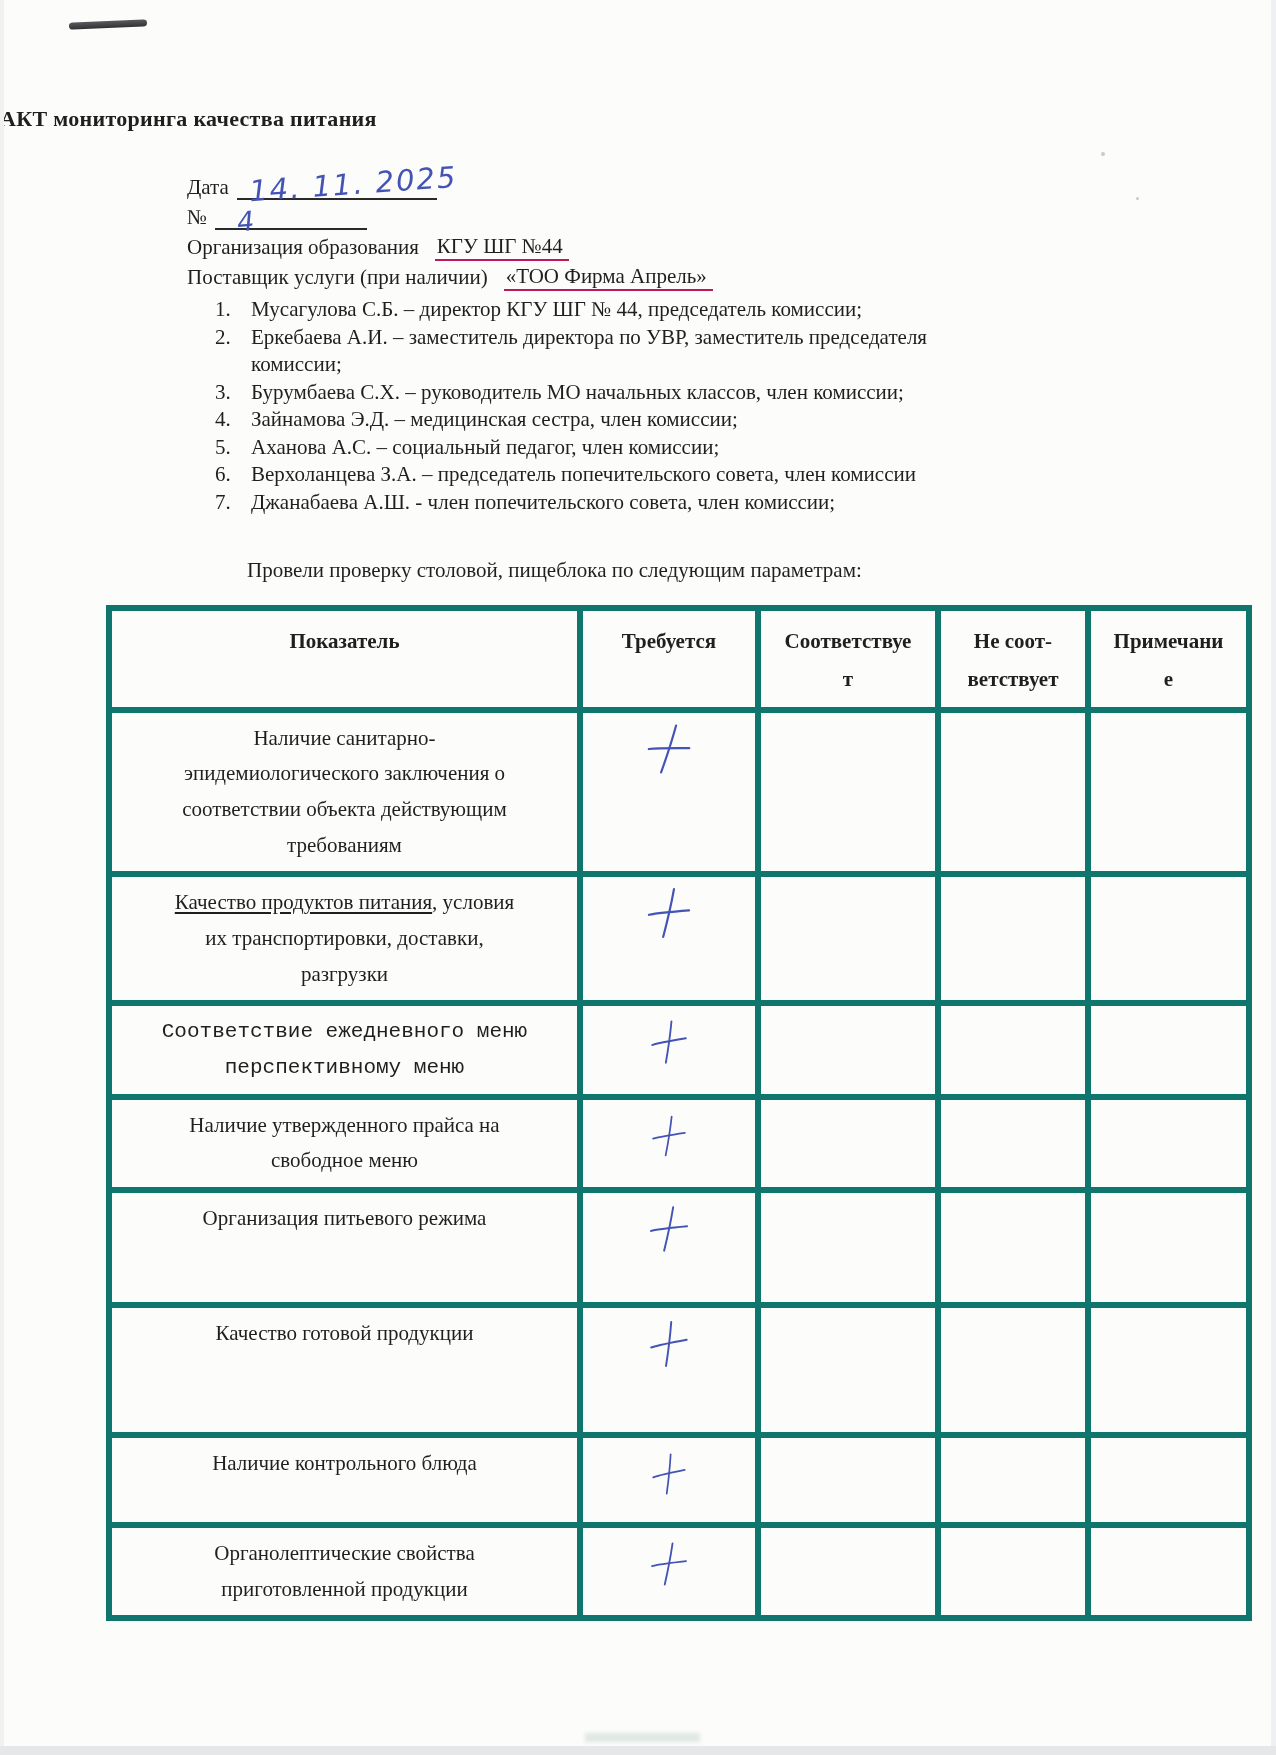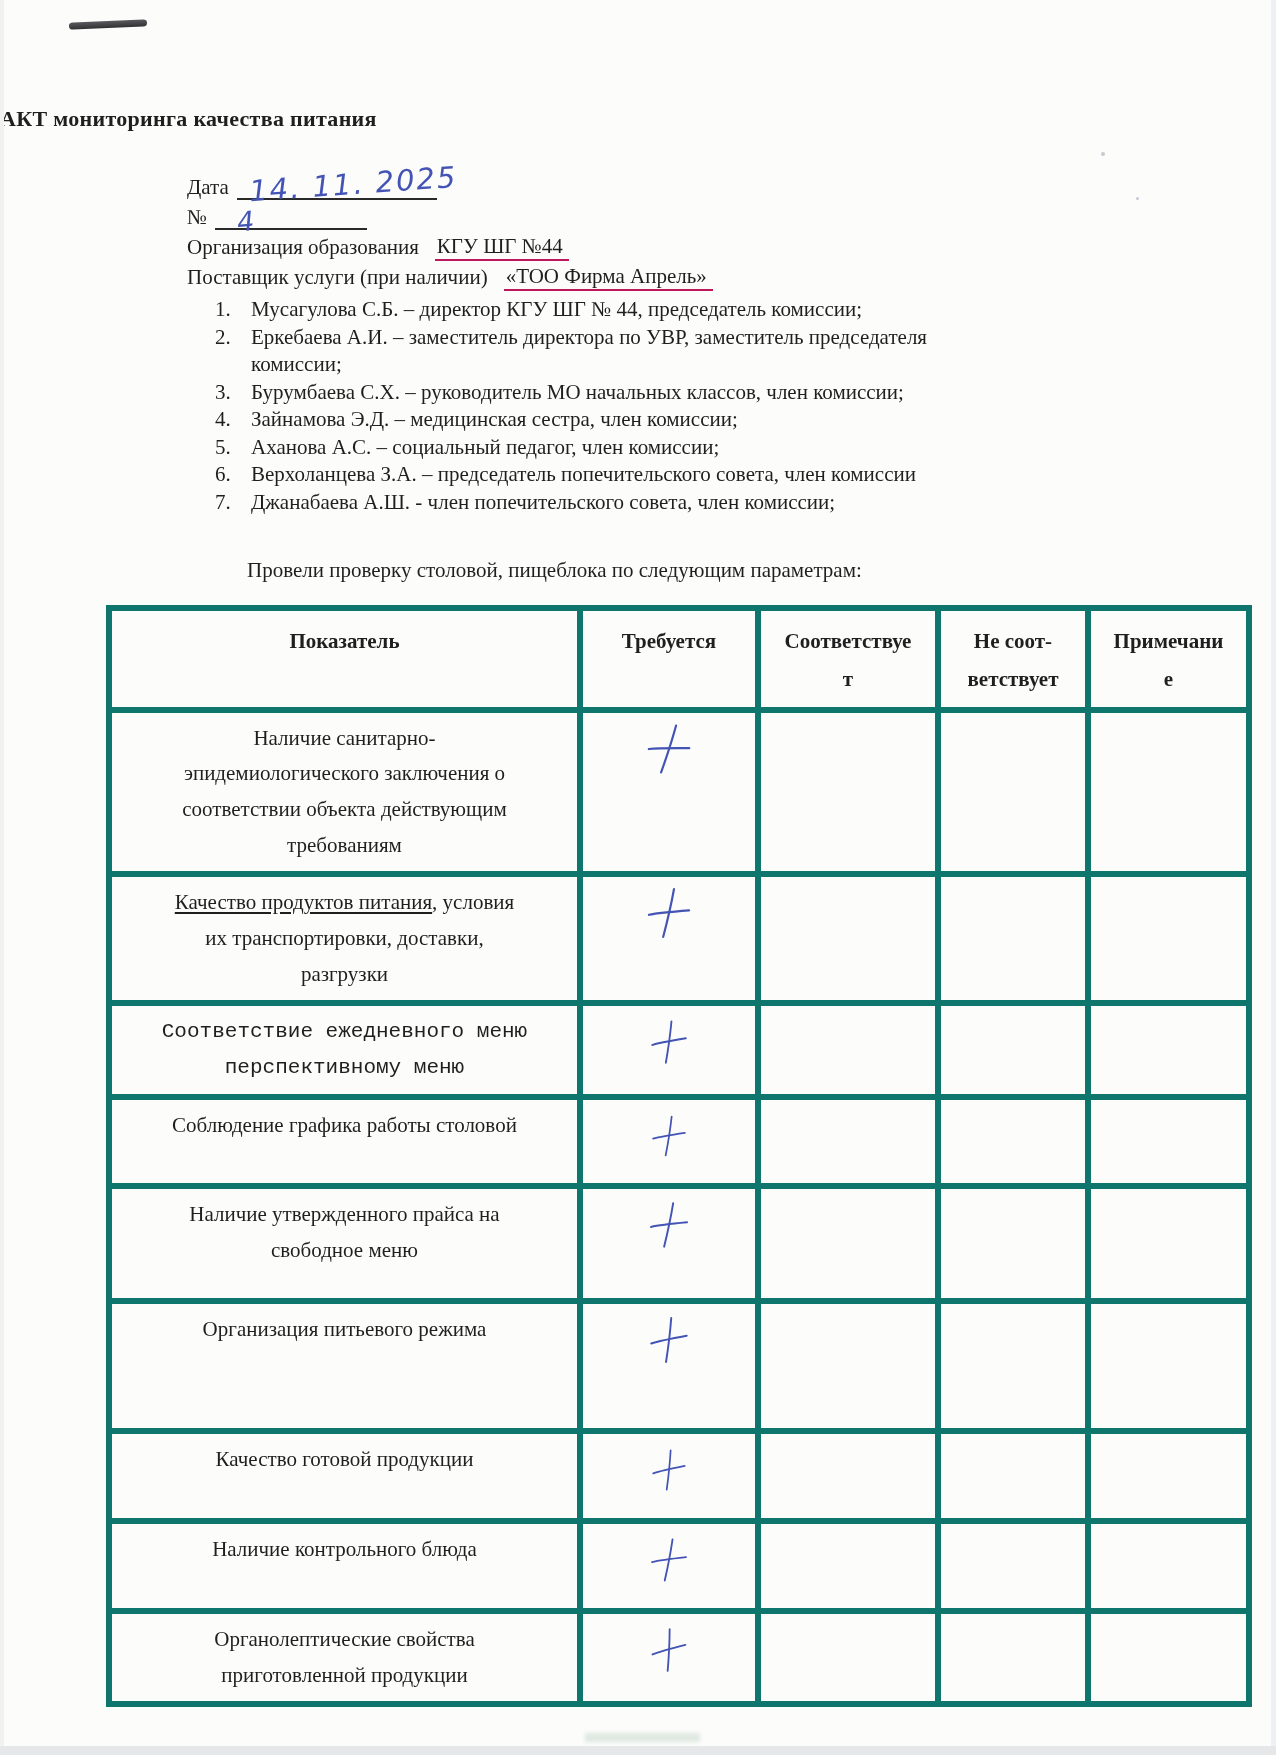--- a/index.html
+++ b/index.html
@@ -218,34 +218,20 @@
               <path d="M35 4 C33 18 29 40 24 62" stroke="#4454b5" stroke-width="2.6" fill="none" stroke-linecap="round"></path>
               <path d="M6 36 C18 33 36 31 54 29" stroke="#4454b5" stroke-width="2.6" fill="none" stroke-linecap="round"></path>
             </svg>
           </span>
         </td>
         <td></td>
         <td></td>
         <td></td>
       </tr>
         <tr>
-        <td class="c-ind"><span class="uphrase"></span><span>Соблюдение графика работы столовой</span></td>
-        <td class="c-req">
-          <span class="mark">
-            <svg viewBox="0 0 60 66" xmlns="http://www.w3.org/2000/svg">
-              <path d="M35 4 C33 18 29 40 24 62" stroke="#4454b5" stroke-width="2.6" fill="none" stroke-linecap="round"></path>
-              <path d="M6 36 C18 33 36 31 54 29" stroke="#4454b5" stroke-width="2.6" fill="none" stroke-linecap="round"></path>
-            </svg>
-          </span>
-        </td>
-        <td></td>
-        <td></td>
-        <td></td>
-      </tr>
-        <tr>
         <td class="c-ind"><span class="uphrase"></span><span>Наличие утвержденного прайса на
 свободное меню</span></td>
         <td class="c-req">
           <span class="mark">
             <svg viewBox="0 0 60 66" xmlns="http://www.w3.org/2000/svg">
               <path d="M35 4 C33 18 29 40 24 62" stroke="#4454b5" stroke-width="2.6" fill="none" stroke-linecap="round"></path>
               <path d="M6 36 C18 33 36 31 54 29" stroke="#4454b5" stroke-width="2.6" fill="none" stroke-linecap="round"></path>
             </svg>
           </span>
         </td>

